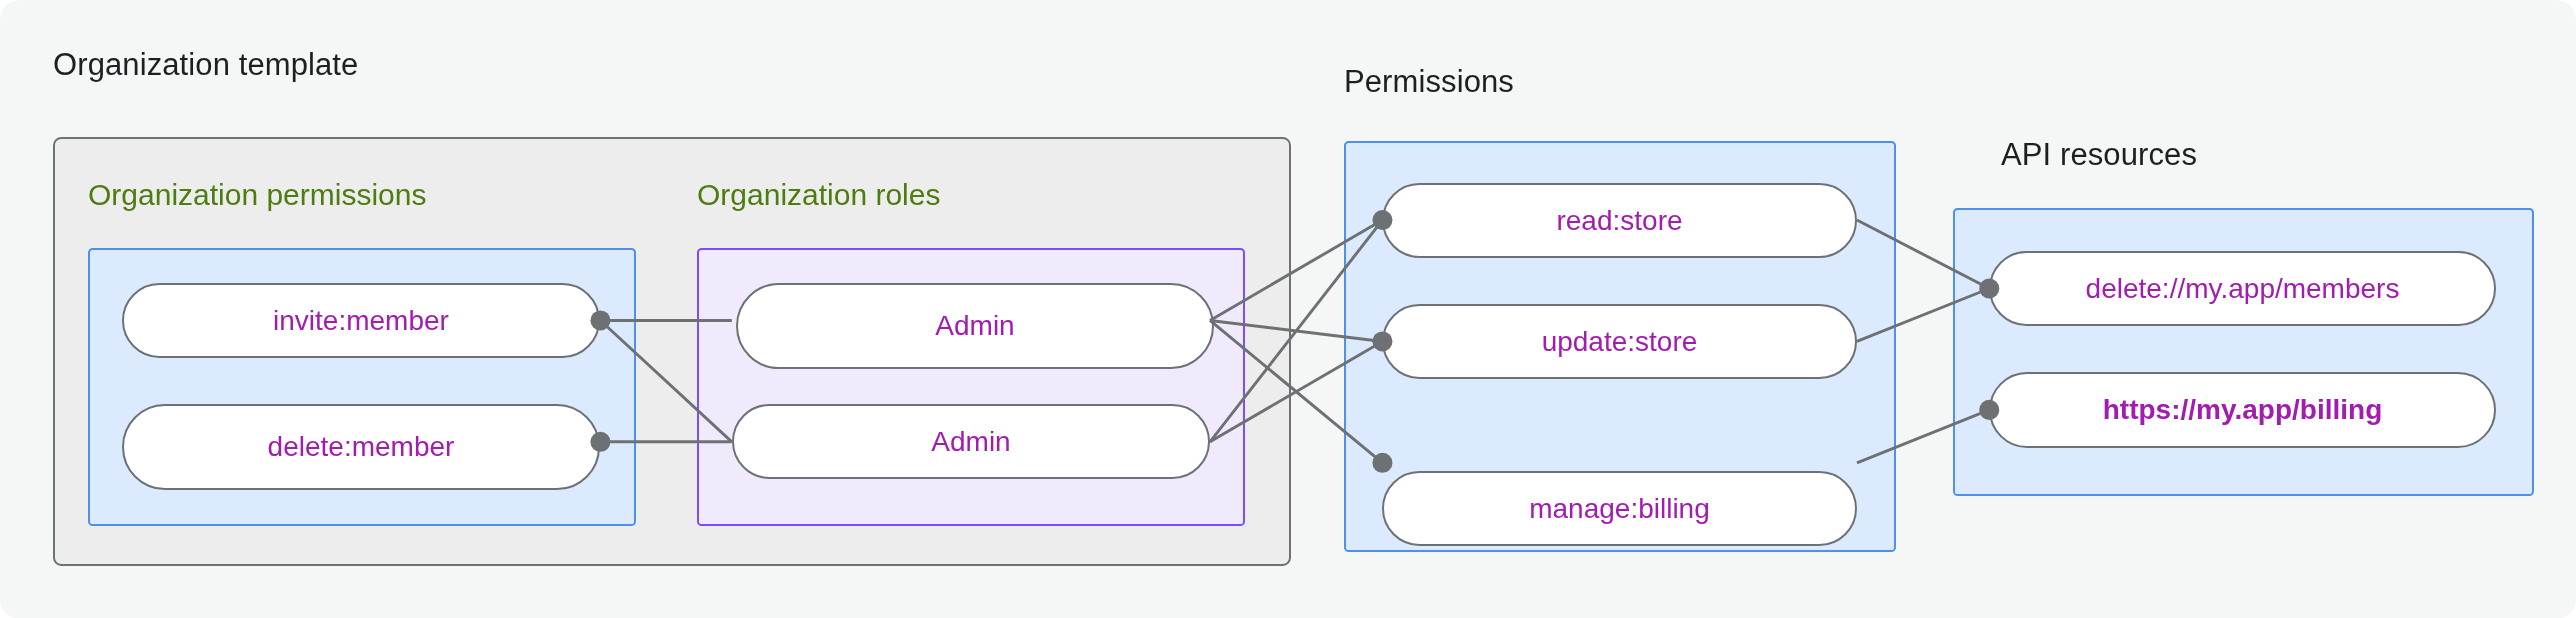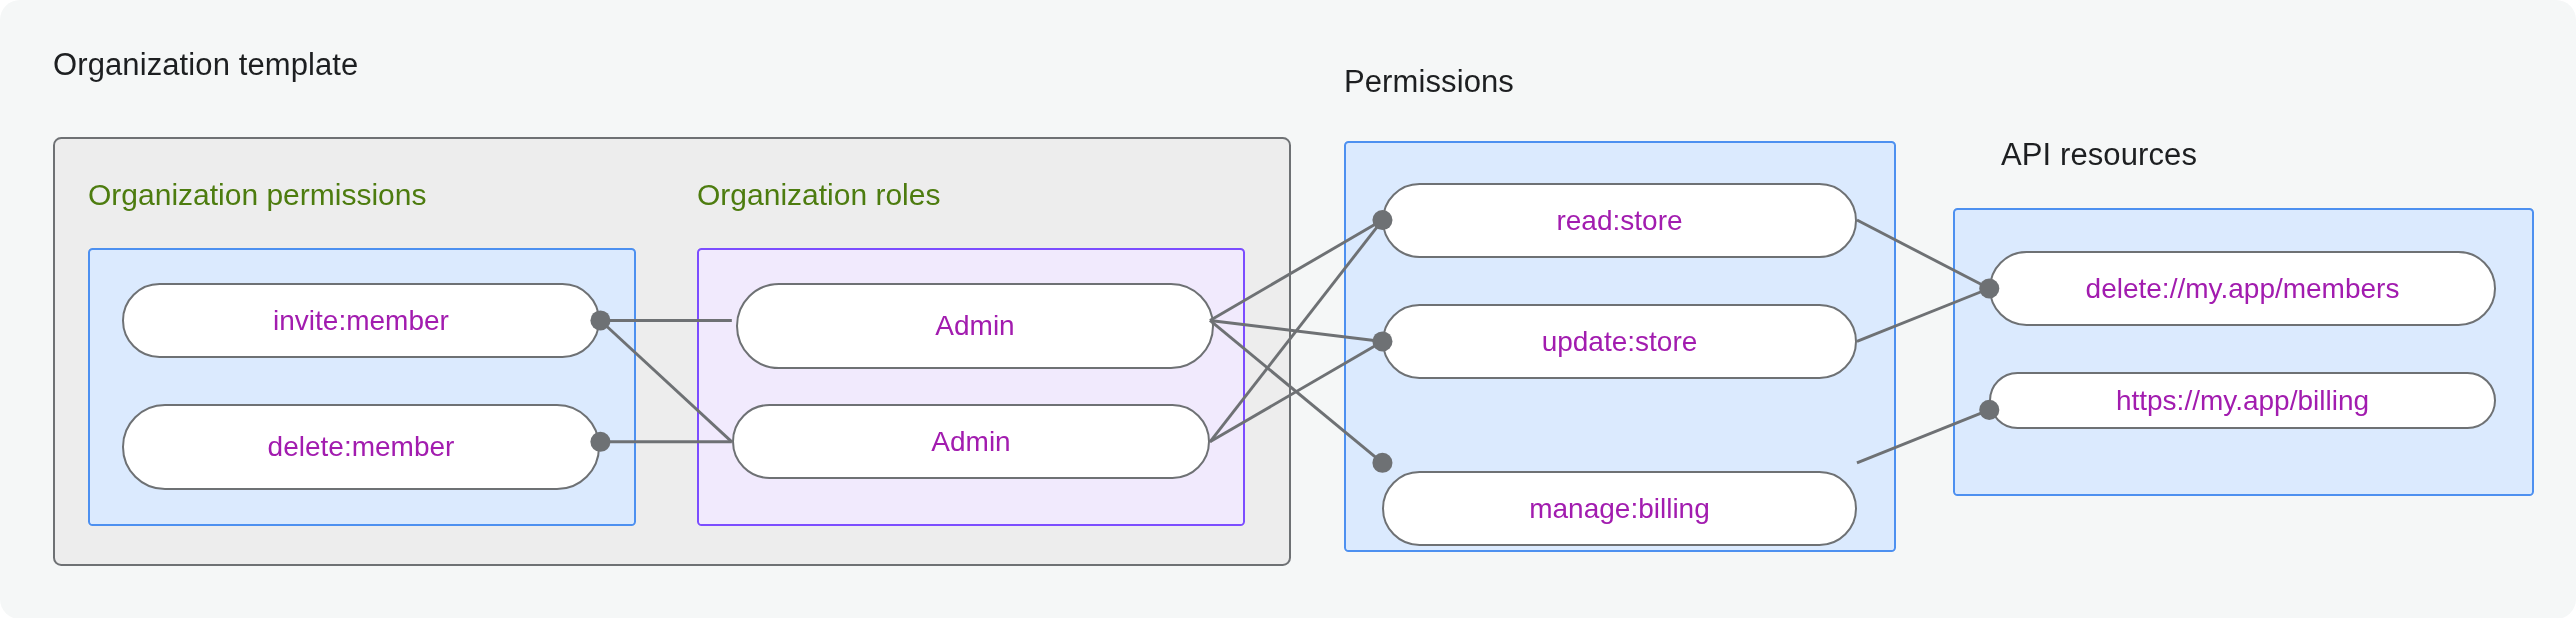--- a/index.html
+++ b/index.html
@@ -113,21 +113,21 @@
   <div class="pill" style="left:1382px; top:304px; width:475px; height:75px;">update:store</div>
 
   <div class="pill" style="left:1382px; top:425px; width:475px; height:75px;margin-top:46px;">manage:billing</div>
 
   <div class="group-title" style="left:1953px; top:137px;margin-left:48px;">API resources</div>
 
   <div class="box box-blue" style="left:1953px; top:208px; width:581px; height:288px;"></div>
 
   <div class="pill" style="left:1989px; top:251px; width:507px; height:75px;">delete://my.app/members</div>
 
-  <div class="pill" style="left:1989px; top:372px; width:507px; height:57px;">https://my.app/billing</div>
+  <div class="pill" style="left:1989px; top:372px; width:507px; height:76px;font-weight:bold;">https://my.app/billing</div>
 
   <svg class="edges" viewBox="0 0 2823 678">
 
     <line x1="658" y1="351" x2="802" y2="351"></line>
 
     <line x1="658" y1="351" x2="802" y2="484"></line>
 
     <line x1="658" y1="484" x2="802" y2="484"></line>
 
     <line x1="1326" y1="351" x2="1515" y2="241"></line>

